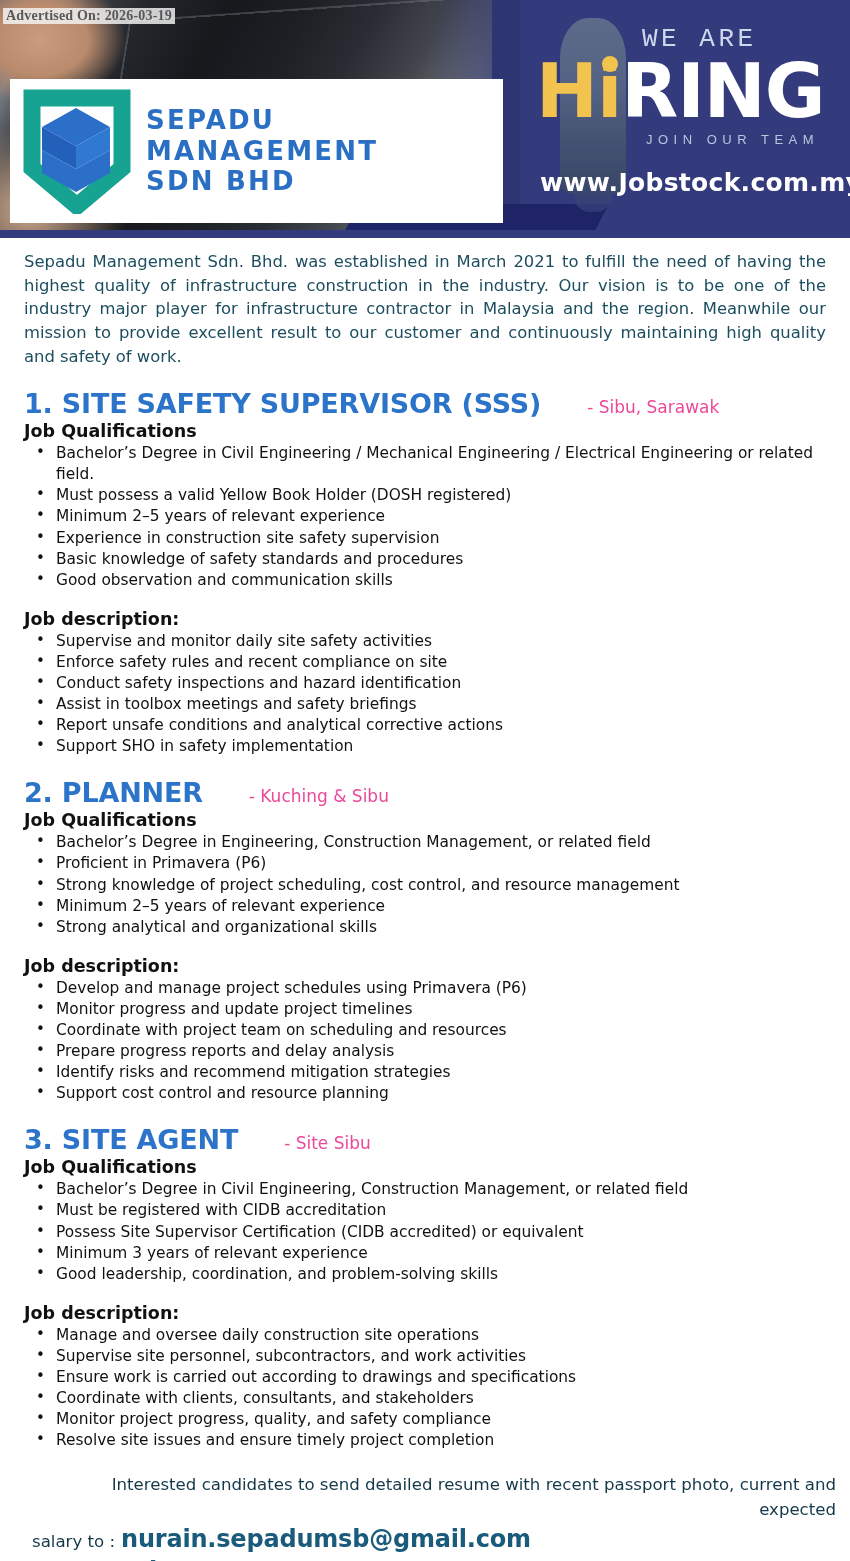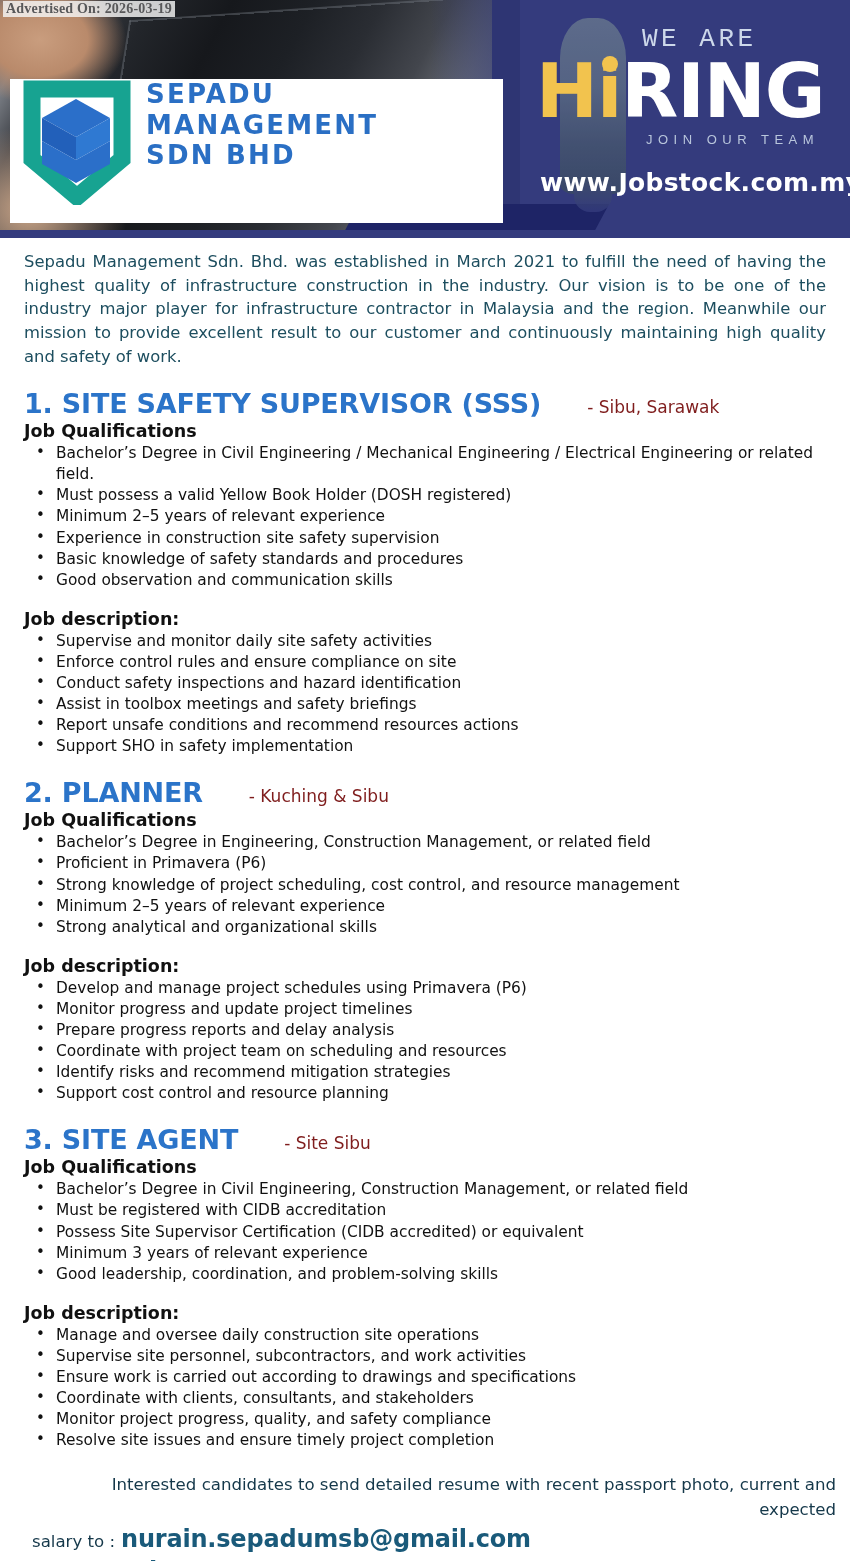--- a/index.html
+++ b/index.html
@@ -83,20 +83,21 @@
     background: #343b7d;
   }
 
   
   .logo-card {
     position: absolute;
     left: 10px; top: 79px;
     width: 493px; height: 144px;
     background: #ffffff;
     display: flex;
+    align-items: center;
     z-index: 5;
   }
   .logo-mark { width: 118px; height: 126px; margin-left: 8px; flex: 0 0 auto; }
   .logo-text { margin-left: 10px; }
   .logo-line {
     font-family: "DejaVu Sans", sans-serif;
     font-weight: bold;
     font-size: 26px;
     letter-spacing: 2.2px;
     color: #2a6fc4;
@@ -167,21 +168,21 @@
     left: 16px; top: 158px;
     font-family: "DejaVu Sans", sans-serif;
     font-size: 25px;
     font-weight: bold;
     color: #ffffff;
     letter-spacing: .3px;
   }
 
   .advertised-on {
     position: absolute;
-    left: 3px; top: 1px;
+    left: 3px; top: 8px;
     z-index: 10;
     font-family: "Liberation Serif", serif;
     font-size: 14px;
     font-weight: bold;
     color: #58585a;
     background: rgba(245,245,245,.82);
     padding: 0 3px;
     letter-spacing: .2px;
   }
 
@@ -211,21 +212,21 @@
   .job-title {
     font-family: "DejaVu Sans", sans-serif;
     font-weight: bold;
     font-size: 27px;
     color: #2b74c9;
     letter-spacing: -.2px;
   }
   .job-location {
     font-family: "DejaVu Sans", sans-serif;
     font-size: 17px;
-    color: #7f1d1d;
+    color: #ec4899;
     margin-left: 6px;
   }
 
   .sub-head {
     font-family: "DejaVu Sans", sans-serif;
     font-weight: bold;
     font-size: 17.5px;
     color: #111111;
     margin-top: 2px;
   }
@@ -348,46 +349,46 @@
           <li>Bachelor’s Degree in Civil Engineering / Mechanical Engineering / Electrical Engineering or related field.</li>
           <li>Must possess a valid Yellow Book Holder (DOSH registered)</li>
           <li>Minimum 2–5 years of relevant experience</li>
           <li>Experience in construction site safety supervision</li>
           <li>Basic knowledge of safety standards and procedures</li>
           <li>Good observation and communication skills</li>
         </ul>
         <div class="sub-head desc">Job description:</div>
         <ul class="bullets">
           <li>Supervise and monitor daily site safety activities</li>
-          <li>Enforce control rules and ensure compliance on site</li>
+          <li>Enforce safety rules and recent compliance on site</li>
           <li>Conduct safety inspections and hazard identification</li>
           <li>Assist in toolbox meetings and safety briefings</li>
-          <li>Report unsafe conditions and recommend resources actions</li>
+          <li>Report unsafe conditions and analytical corrective actions</li>
           <li>Support SHO in safety implementation</li>
         </ul>
       </div>
       <div class="job">
         <div class="job-title-row">
           <span class="job-title">2. PLANNER</span>
           <span class="job-location">-  Kuching &amp; Sibu</span>
         </div>
         <div class="sub-head">Job Qualifications</div>
         <ul class="bullets">
           <li>Bachelor’s Degree in Engineering, Construction Management, or related field</li>
           <li>Proficient in Primavera (P6)</li>
           <li>Strong knowledge of project scheduling, cost control, and resource management</li>
           <li>Minimum 2–5 years of relevant experience</li>
           <li>Strong analytical and organizational skills</li>
         </ul>
         <div class="sub-head desc">Job description:</div>
         <ul class="bullets">
           <li>Develop and manage project schedules using Primavera (P6)</li>
           <li>Monitor progress and update project timelines</li>
+          <li>Coordinate with project team on scheduling and resources</li>
           <li>Prepare progress reports and delay analysis</li>
-          <li>Coordinate with project team on scheduling and resources</li>
           <li>Identify risks and recommend mitigation strategies</li>
           <li>Support cost control and resource planning</li>
         </ul>
       </div>
       <div class="job">
         <div class="job-title-row">
           <span class="job-title">3. SITE AGENT</span>
           <span class="job-location">-  Site Sibu</span>
         </div>
         <div class="sub-head">Job Qualifications</div>

